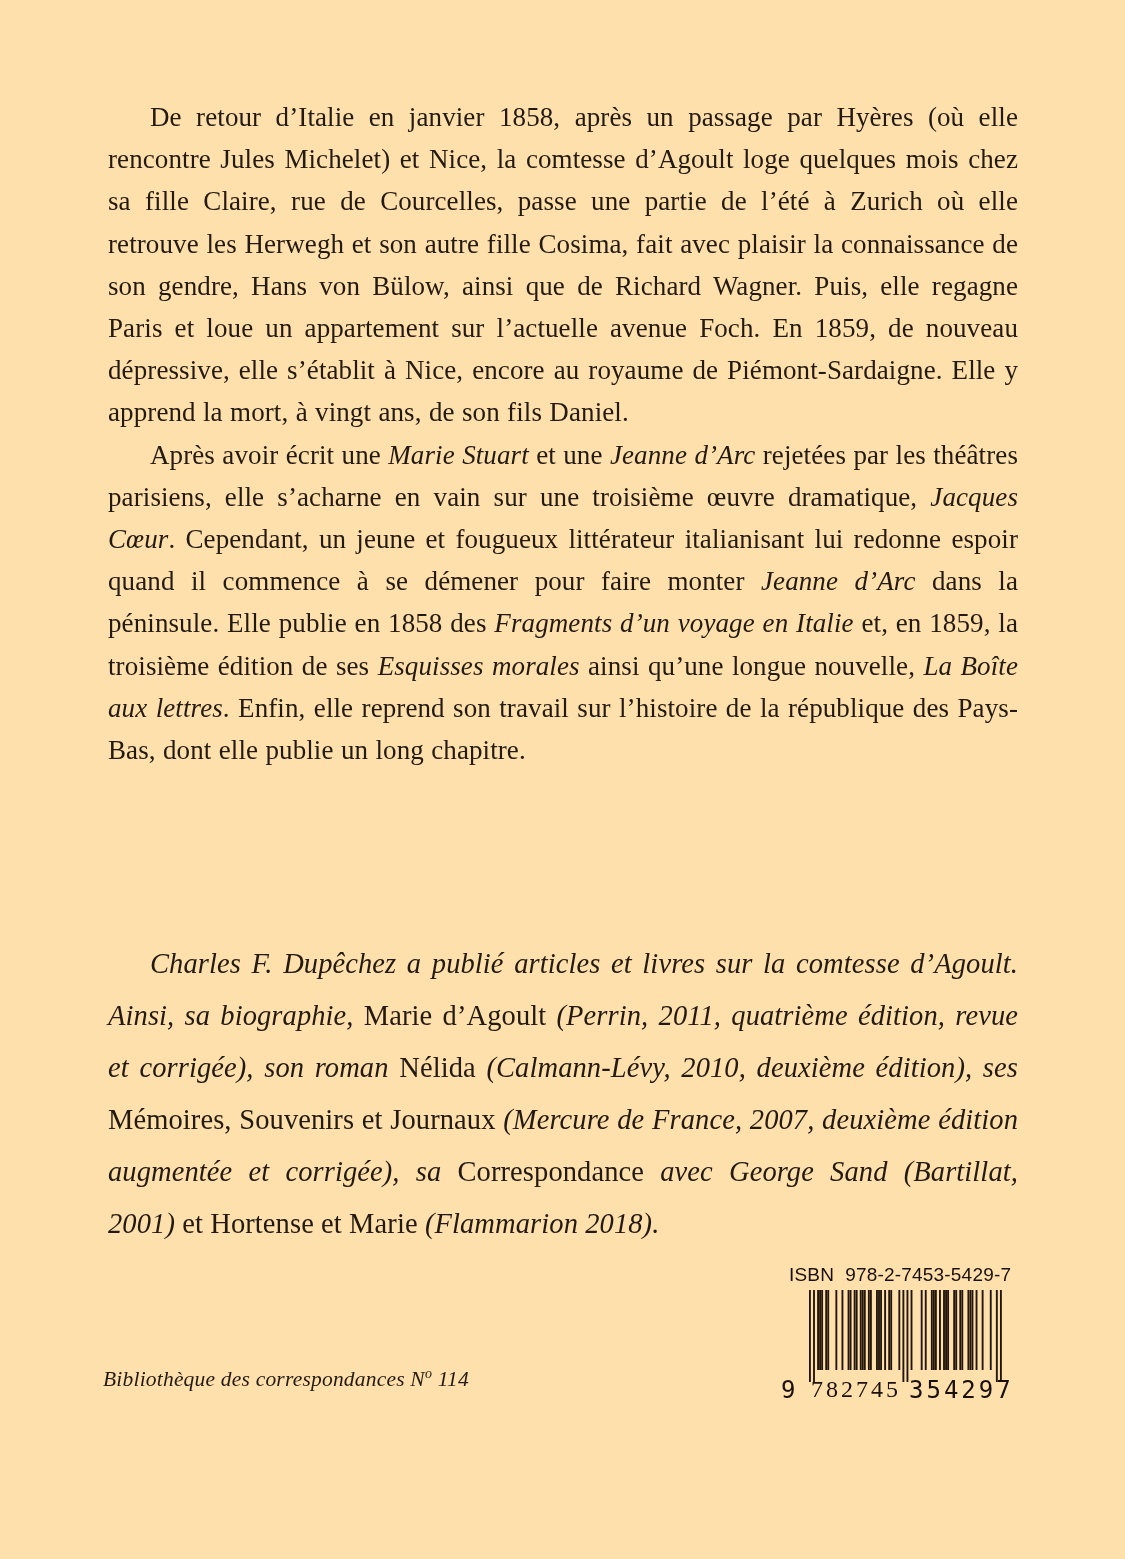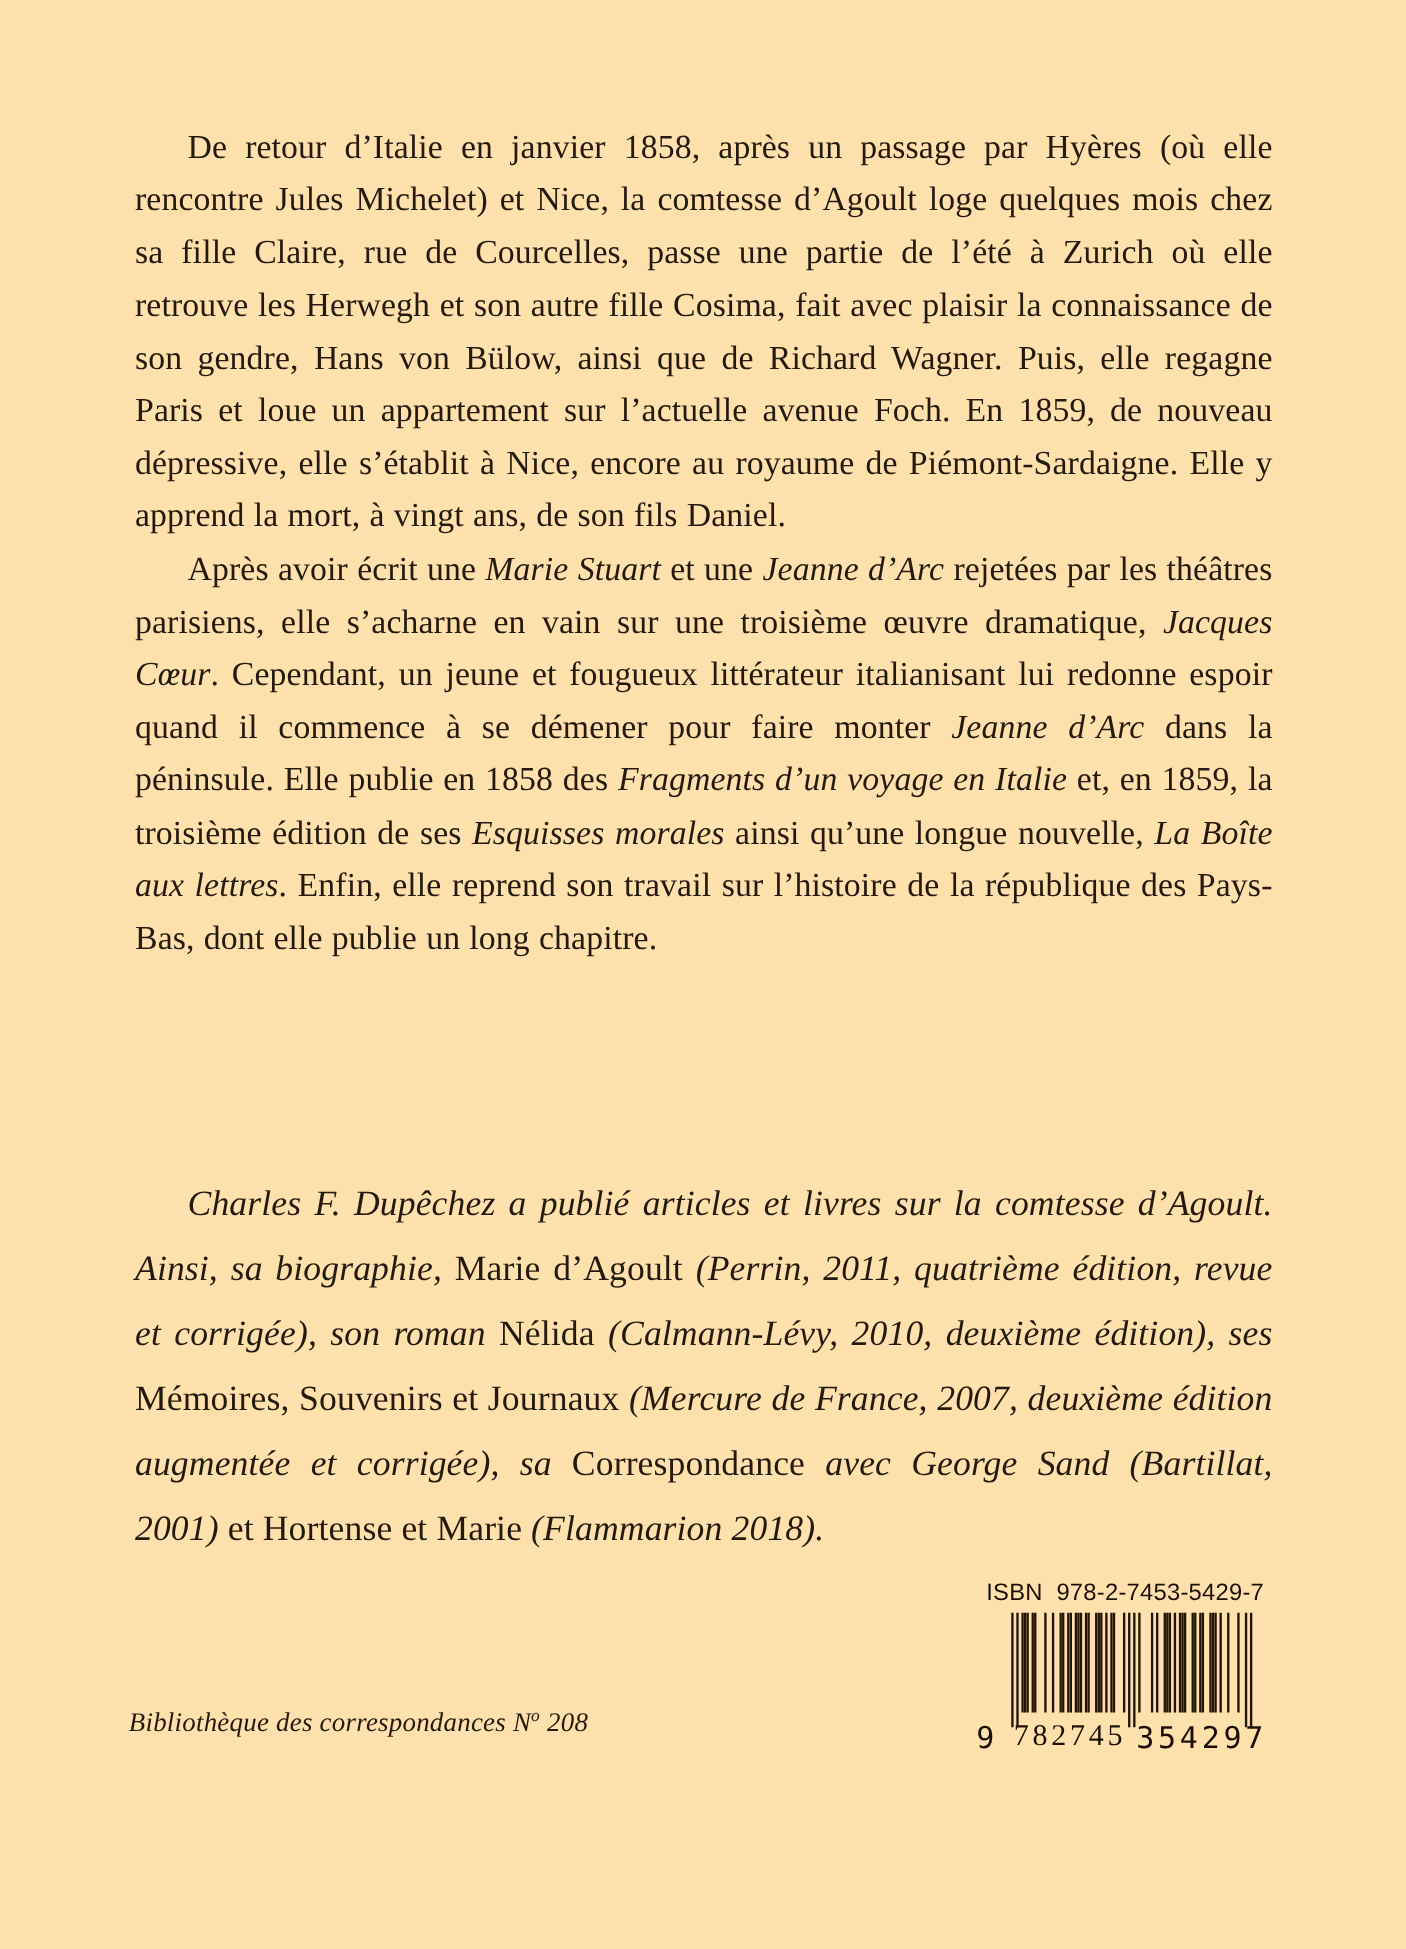--- a/index.html
+++ b/index.html
@@ -141,21 +141,21 @@
     <p id="p2"><span style="font-style: normal;">Après avoir écrit une </span><span style="font-style: italic;">Marie Stuart</span><span style="font-style: normal;"> et une </span><span style="font-style: italic;">Jeanne d’Arc</span><span style="font-style: normal;"> rejetées par les théâtres parisiens, elle s’acharne en vain sur une troisième œuvre dramatique, </span><span style="font-style: italic;">Jacques Cœur</span><span style="font-style: normal;">. Cependant, un jeune et fougueux littérateur italianisant lui redonne espoir quand il commence à se démener pour faire monter </span><span style="font-style: italic;">Jeanne d’Arc</span><span style="font-style: normal;"> dans la péninsule. Elle publie en 1858 des </span><span style="font-style: italic;">Fragments d’un voyage en Italie</span><span style="font-style: normal;"> et, en 1859, la troisième édition de ses </span><span style="font-style: italic;">Esquisses morales</span><span style="font-style: normal;"> ainsi qu’une longue nouvelle, </span><span style="font-style: italic;">La Boîte aux lettres</span><span style="font-style: normal;">. Enfin, elle reprend son travail sur l’histoire de la république des Pays-Bas, dont elle publie un long chapitre.</span></p>
   </div>
 
   <div class="bio">
     <p id="bio"><span style="font-style: italic;">Charles F. Dupêchez a publié articles et livres sur la comtesse d’Agoult. Ainsi, sa biographie, </span><span style="font-style: normal;">Marie d’Agoult</span><span style="font-style: italic;"> (Perrin, 2011, quatrième édition, revue et corrigée), son roman </span><span style="font-style: normal;">Nélida</span><span style="font-style: italic;"> (Calmann-Lévy, 2010, deuxième édition), ses </span><span style="font-style: normal;">Mémoires, Souvenirs et Journaux</span><span style="font-style: italic;"> (Mercure de France, 2007, deuxième édition augmentée et corrigée), sa </span><span style="font-style: normal;">Correspondance</span><span style="font-style: italic;"> avec George Sand (Bartillat, 2001) </span><span style="font-style: normal;">et Hortense et Marie</span><span style="font-style: italic;"> (Flammarion 2018).</span></p>
   </div>
 
   <div class="credits">
   </div>
 
-  <div class="collection"><span>Bibliothèque des correspondances N</span><sup>o</sup>&nbsp;<span>208</span></div>
+  <div class="collection"><span>Bibliothèque des correspondances N</span><sup>o</sup>&nbsp;<span>114</span></div>
 
   <div class="barcode-block">
     <div class="isbn-text"><span>ISBN</span>&nbsp;&nbsp;<span>978-2-7453-5429-7</span></div>
 
     <div class="barcode-wrap">
       <svg class="bars" width="225" height="92" viewBox="0 0 225 92" id="bars">
           <rect x="28.00" y="0" width="1.87" height="92" fill="#231508"></rect>
           <rect x="32.06" y="0" width="1.87" height="92" fill="#231508"></rect>
           <rect x="36.13" y="0" width="1.87" height="80" fill="#231508"></rect>
           <rect x="38.16" y="0" width="1.87" height="80" fill="#231508"></rect>

